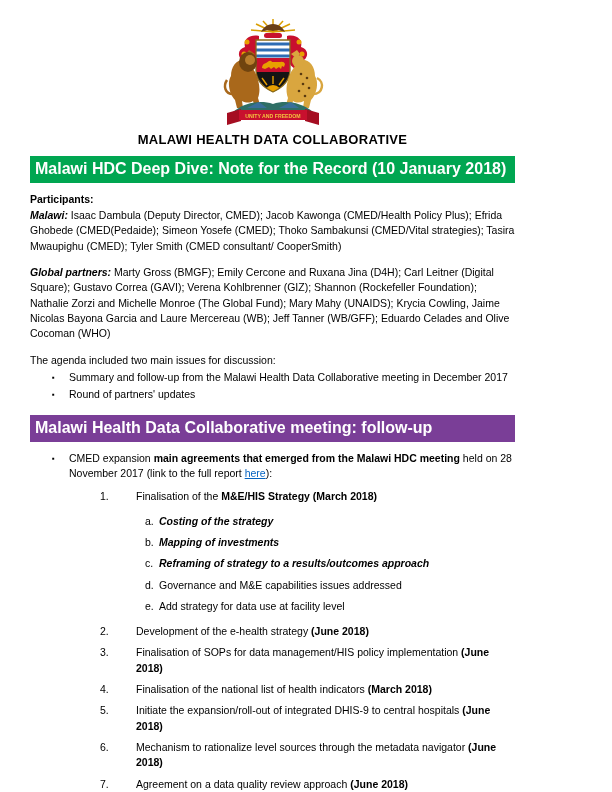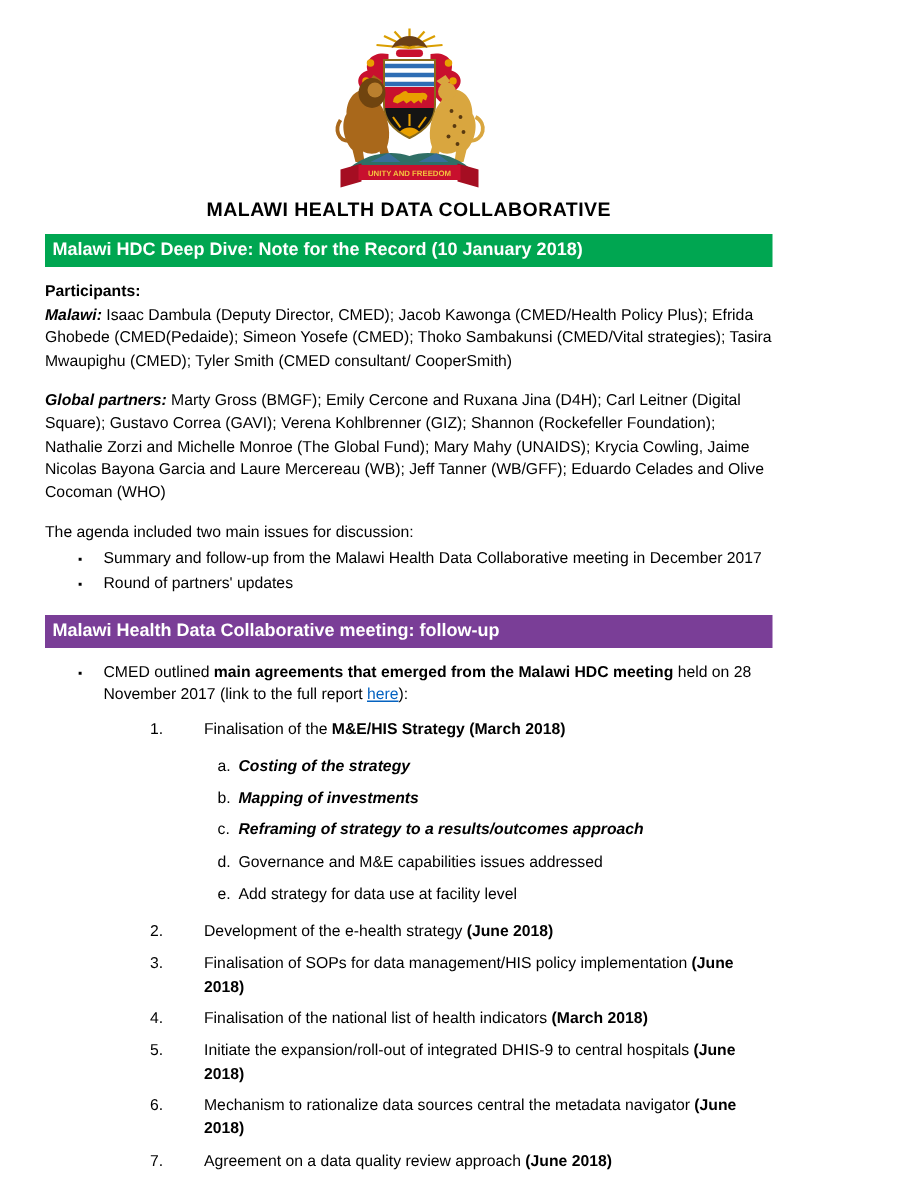--- a/index.html
+++ b/index.html
@@ -16,21 +16,21 @@
     font-family:"Liberation Sans",sans-serif;
     font-size:10.5px;line-height:1.46;color:var(--text);
     overflow:hidden;background:#fff;
   }
   .crest-wrap{text-align:center;margin:0 0 2px 0;height:112px;}
   .doc-title{
     text-align:center;font-size:13px;font-weight:bold;
     letter-spacing:.3px;margin:4px 0 8px 0;line-height:1.2;
   }
   .bar{
-    font-weight:bold;color:#fff;font-size:12px;
+    font-weight:bold;color:#fff;font-size:16px;
     padding:3px 5px 4px 5px;line-height:1.25;margin:0 0 9px 0;
   }
   .bar.green{background:var(--green);}
   .bar.purple{background:var(--purple);margin-top:12px;}
   .para{margin:0 0 11px 0;}
   .intro{font-weight:bold;font-style:italic;}
   .plabel{font-weight:bold;margin:0 0 1px 0;}
   .bi{font-weight:bold;font-style:italic;}
   .blist{list-style:none;margin:2px 0 12px 0;padding:0;}
   .blist li{position:relative;padding-left:39px;margin:0 0 2px 0;}
@@ -151,21 +151,21 @@
 
   <p class="para" style="margin-bottom:2px">The agenda included two main issues for discussion:</p>
 
   <ul class="blist" id="agenda-list">
       <li><span class="sq">▪</span><span>Summary and follow-up from the Malawi Health Data Collaborative meeting in December 2017</span></li>
       <li><span class="sq">▪</span><span>Round of partners' updates</span></li>
     </ul>
 
   <div class="bar purple">Malawi Health Data Collaborative meeting: follow-up</div>
 
-  <div class="fb" id="followup-bullet"><span class="sq">▪</span><span>CMED outlined </span><span style="font-weight: bold;">main agreements that emerged from the Malawi HDC meeting</span><span> held on 28 November 2017 (link to the full report </span><a class="link" href="#">here</a><span>):</span></div>
+  <div class="fb" id="followup-bullet"><span class="sq">▪</span><span>CMED expansion </span><span style="font-weight: bold;">main agreements that emerged from the Malawi HDC meeting</span><span> held on 28 November 2017 (link to the full report </span><a class="link" href="#">here</a><span>):</span></div>
 
   <div class="nlist" id="numbered-list">
       <div class="nrow">
         <span class="num">1.</span>
         <span class="ntext"><span>Finalisation of the </span><span style="font-weight: bold;">M&amp;E/HIS Strategy (March 2018)</span></span>
       </div>
       <div class="sublist">
         <div class="srow">
           <span class="num">a.</span>
           <span class="ntext"><span style="font-weight: bold; font-style: italic;">Costing of the strategy</span></span>
@@ -198,21 +198,21 @@
       <div class="nrow">
         <span class="num">4.</span>
         <span class="ntext"><span>Finalisation of the national list of health indicators </span><span style="font-weight: bold;">(March 2018)</span></span>
       </div>
       <div class="nrow">
         <span class="num">5.</span>
         <span class="ntext"><span>Initiate the expansion/roll-out of integrated DHIS-9 to central hospitals </span><span style="font-weight: bold;">(June 2018)</span></span>
       </div>
       <div class="nrow">
         <span class="num">6.</span>
-        <span class="ntext"><span>Mechanism to rationalize data sources central the metadata navigator </span><span style="font-weight: bold;">(June 2018)</span></span>
+        <span class="ntext"><span>Mechanism to rationalize level sources through the metadata navigator </span><span style="font-weight: bold;">(June 2018)</span></span>
       </div>
       <div class="nrow">
         <span class="num">7.</span>
         <span class="ntext"><span>Agreement on a data quality review approach </span><span style="font-weight: bold;">(June 2018)</span></span>
       </div>
     </div>
 
 </div>
 
 </body></html>

